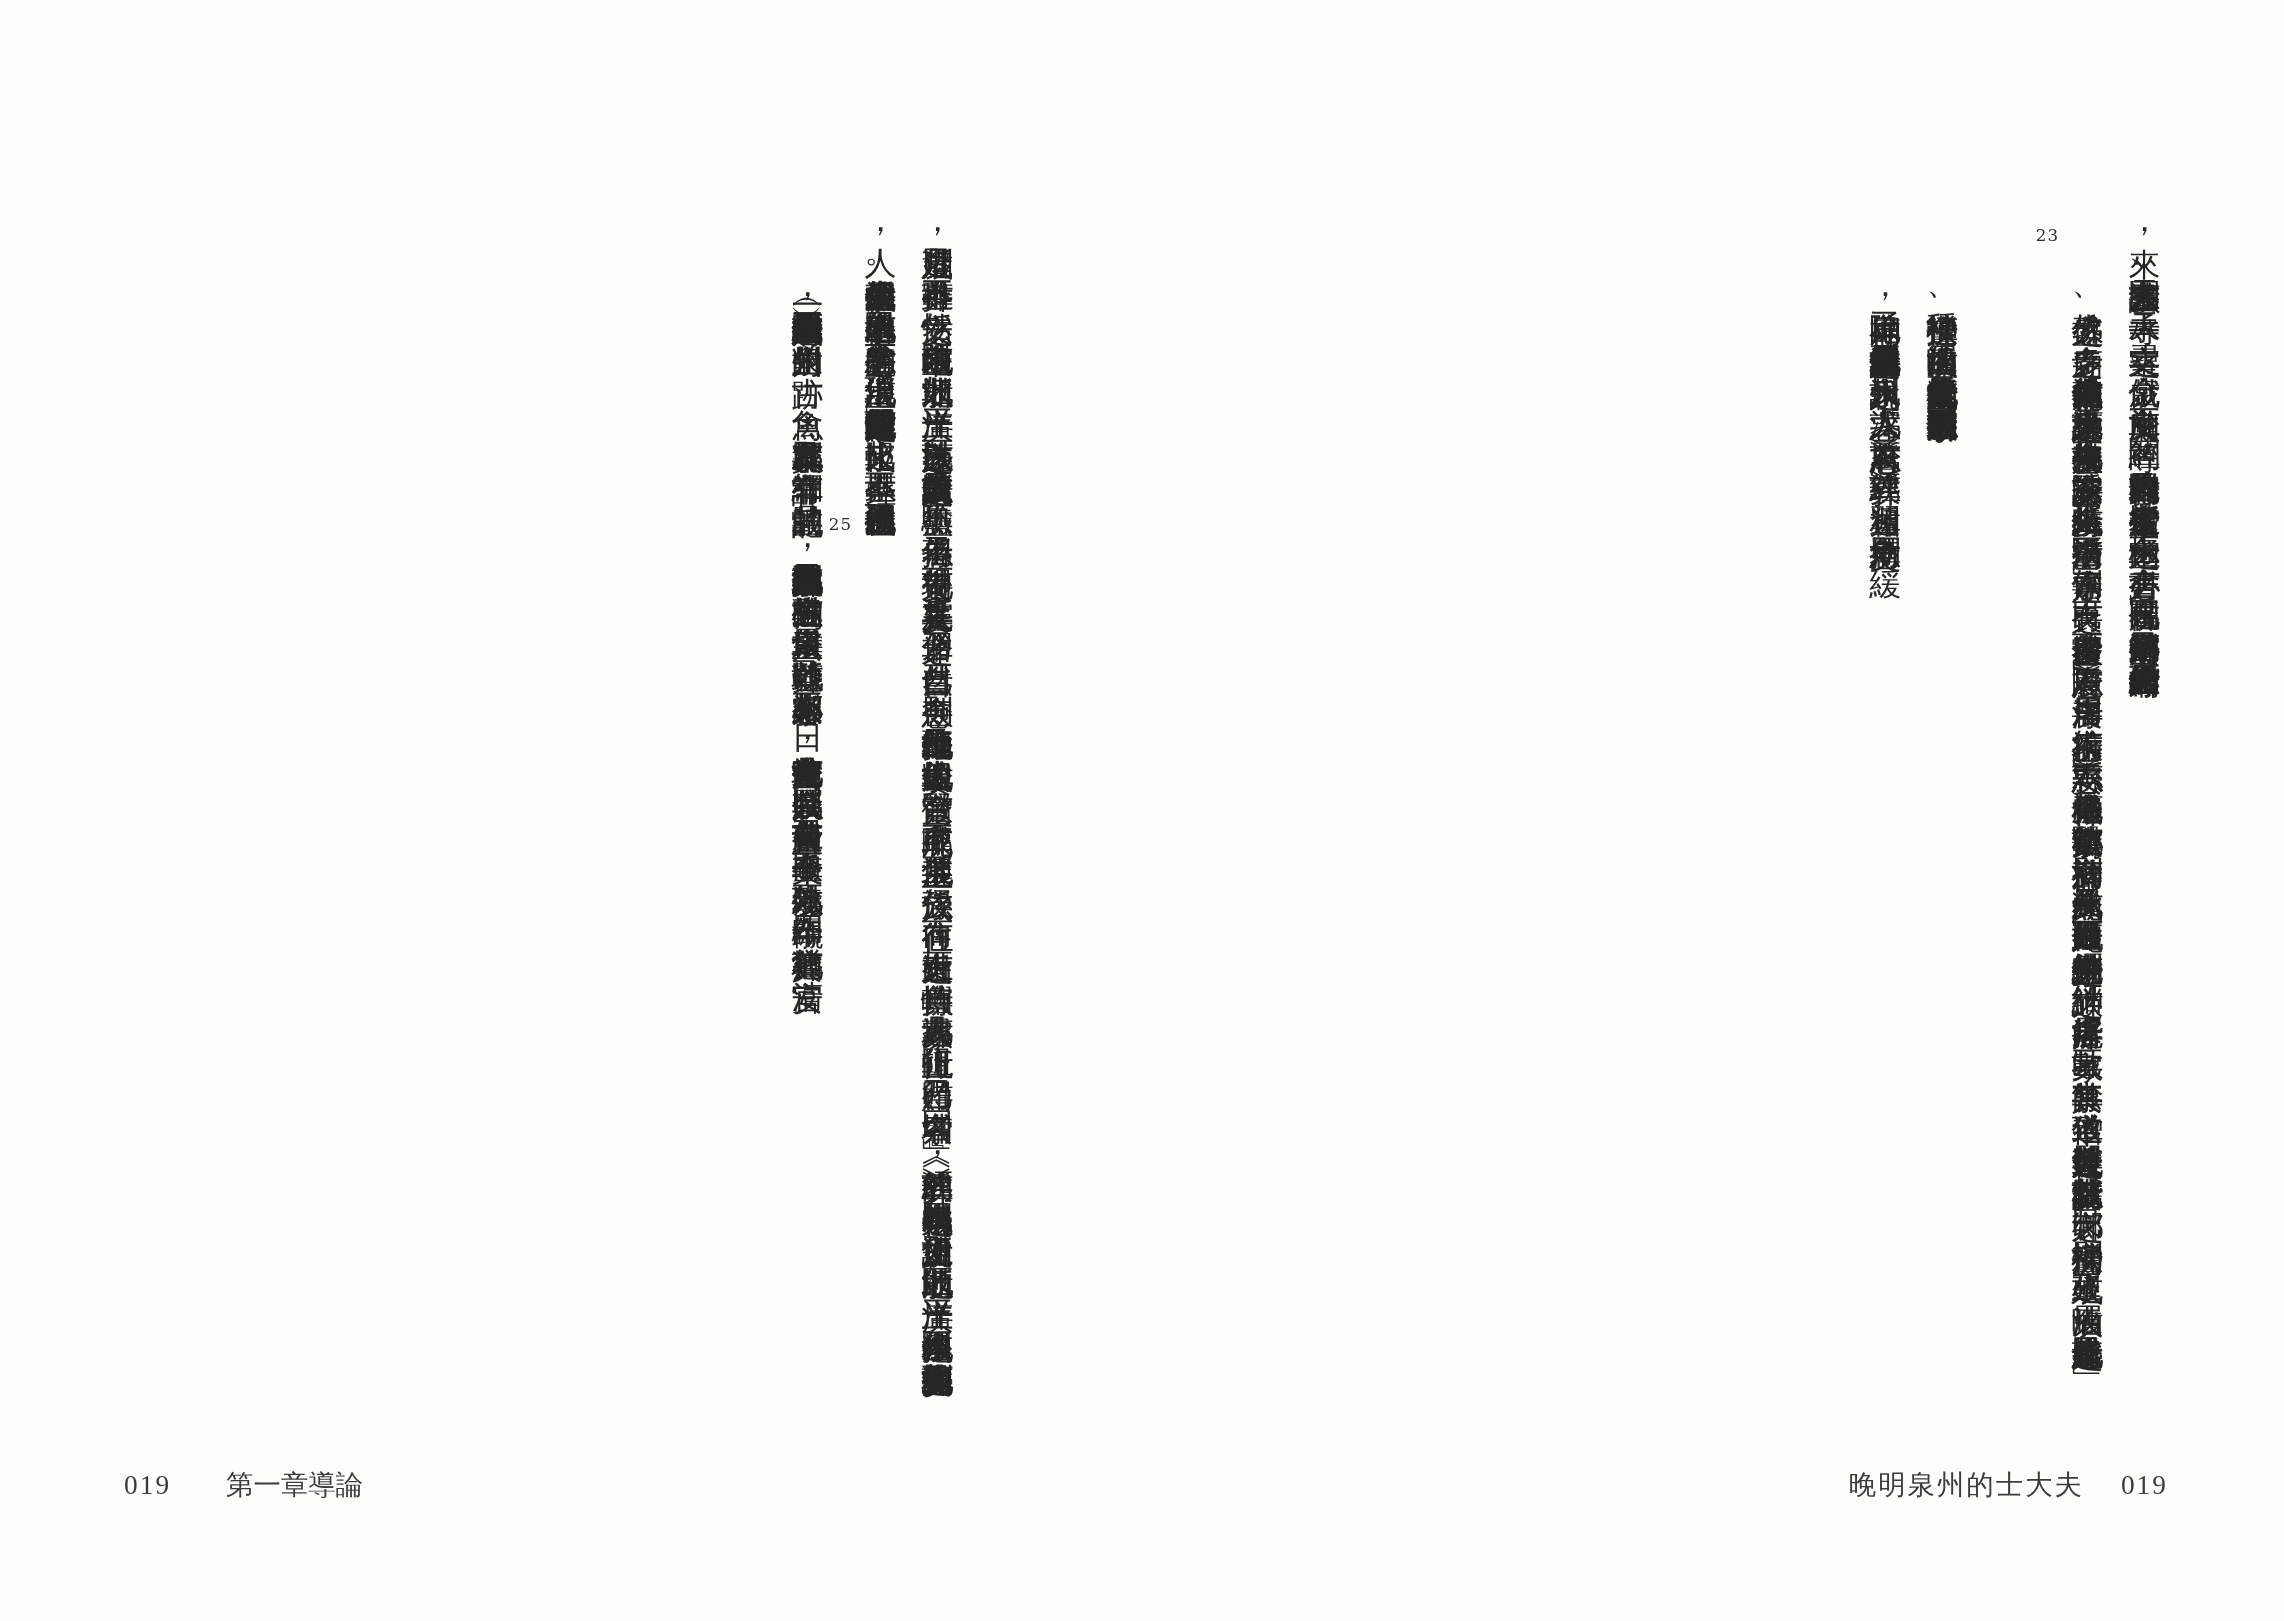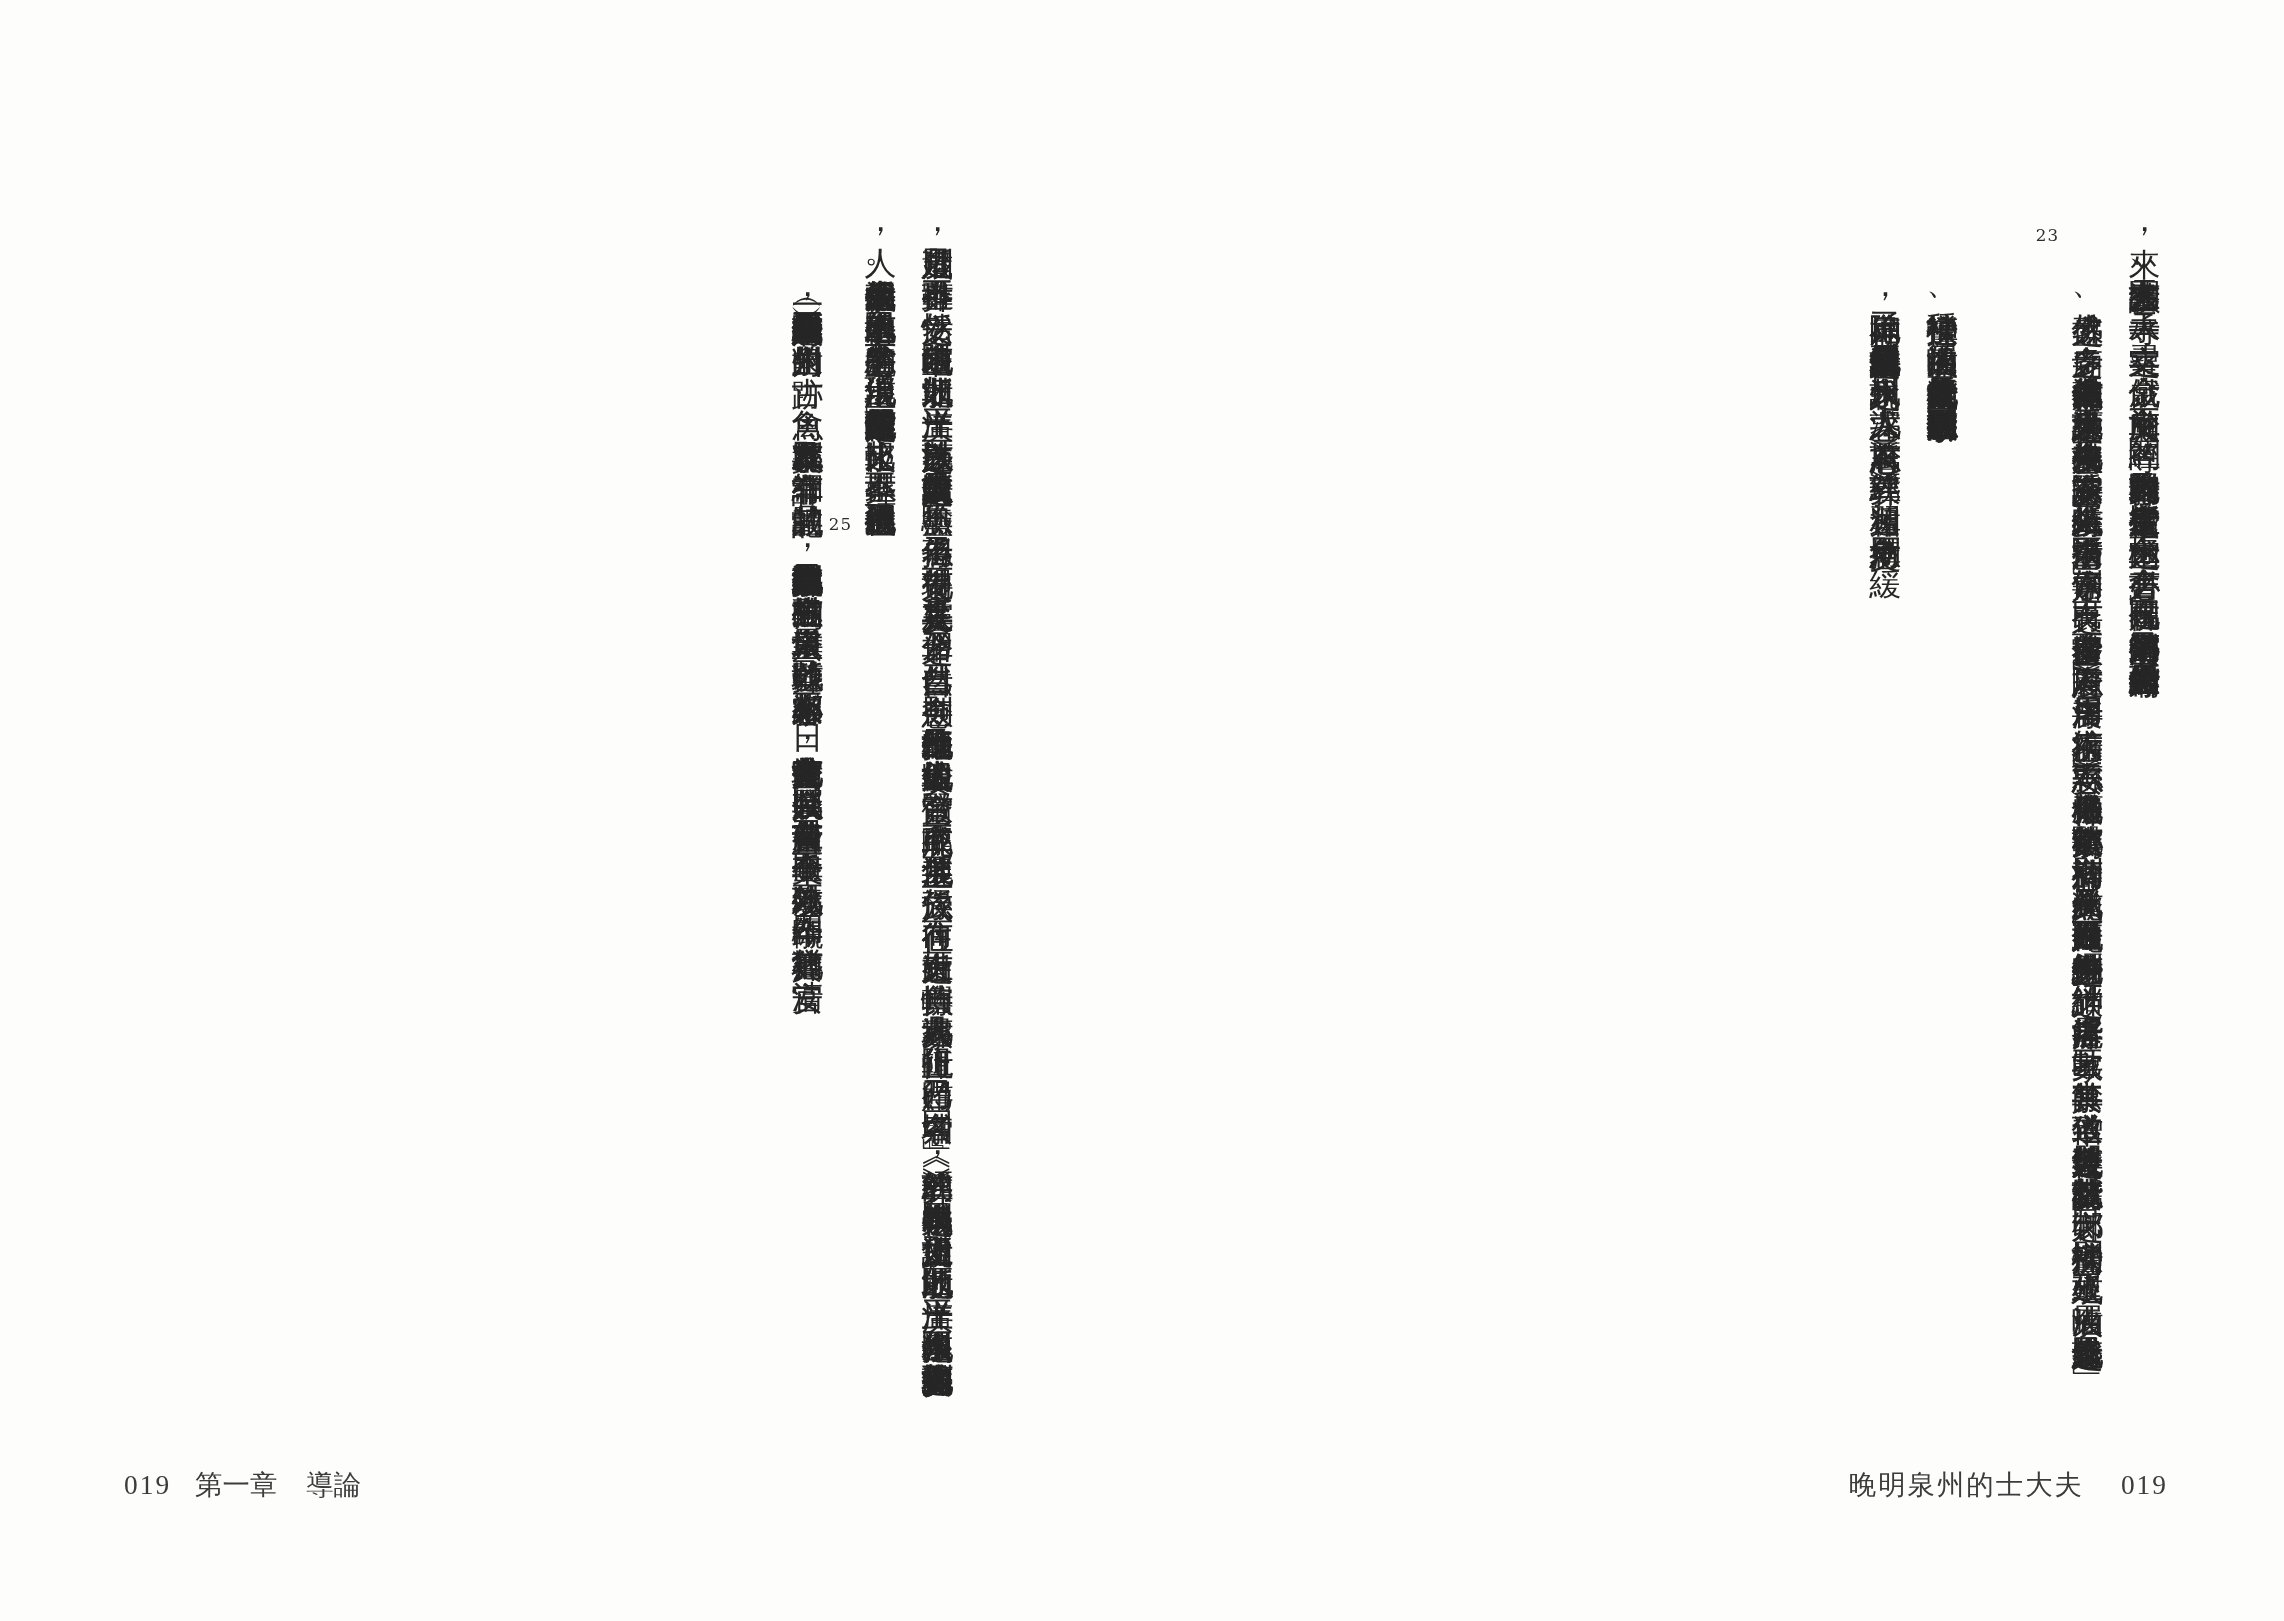--- a/index.html
+++ b/index.html
@@ -68,22 +68,22 @@
     font-size: 27.4px;
     color: #3c3c3c;
     white-space: nowrap;
   }
   .footer-left { left: 124px; }
   .footer-right { right: 117px; }
   .footer .pagenum {
     font-family: Liberation Serif, serif;
     letter-spacing: 2px;
   }
-  .footer-left .chapter { margin-left: 24px; }
-  .footer-left .section { margin-left: 29px; }
+  .footer-left .chapter { margin-left: 55px; }
+  .footer-left .section { }
   .footer-right .booktitle { margin-right: 37px; letter-spacing: 2px; }
 </style>
 </head>
 <body>
 
 <div class="spread">
 
   <section class="page page-left">
     <div class="vtext">
         <p class="para">則遷延歲月，雖再世不葬，恬然安之。蓋泉地阻山窄峽，非如江浙以北，平洋廣土，可以族葬之法施之。故吉穴凶穴以及斬傷之說，不盡無驗。但為子孫者，苟得可安之地，妥其先靈足矣！乃習俗之非，自昔已然，今則愈甚。每聽地師及土棍指使，於他人墳山妄生覬覦。賢宦裔微，或至邱隴不庇，甚至僕混主地，孫侵族穴，往往而有。更有近山大姓，恃轄負嶼，凡遇人家葬墳，輒行阻止，得賄乃已，名曰索埔。』」<span class="fnref">24</span>郭璞的《葬經》，被視為中國風水學之祖。但如上述引文所說，江浙以北的地區，平洋廣土，不像泉州地阻山狹，如何找到一塊妥適的土地安葬先人，就成為每個人生活中的大事。合乎風水的土地有限，在惡劣的競爭下，出現了「僕混主地，孫侵族穴」之類嚴重背離儒家倫理的亂象。比較起來，累世不葬，也就成為一項不得已的選擇。</p>

